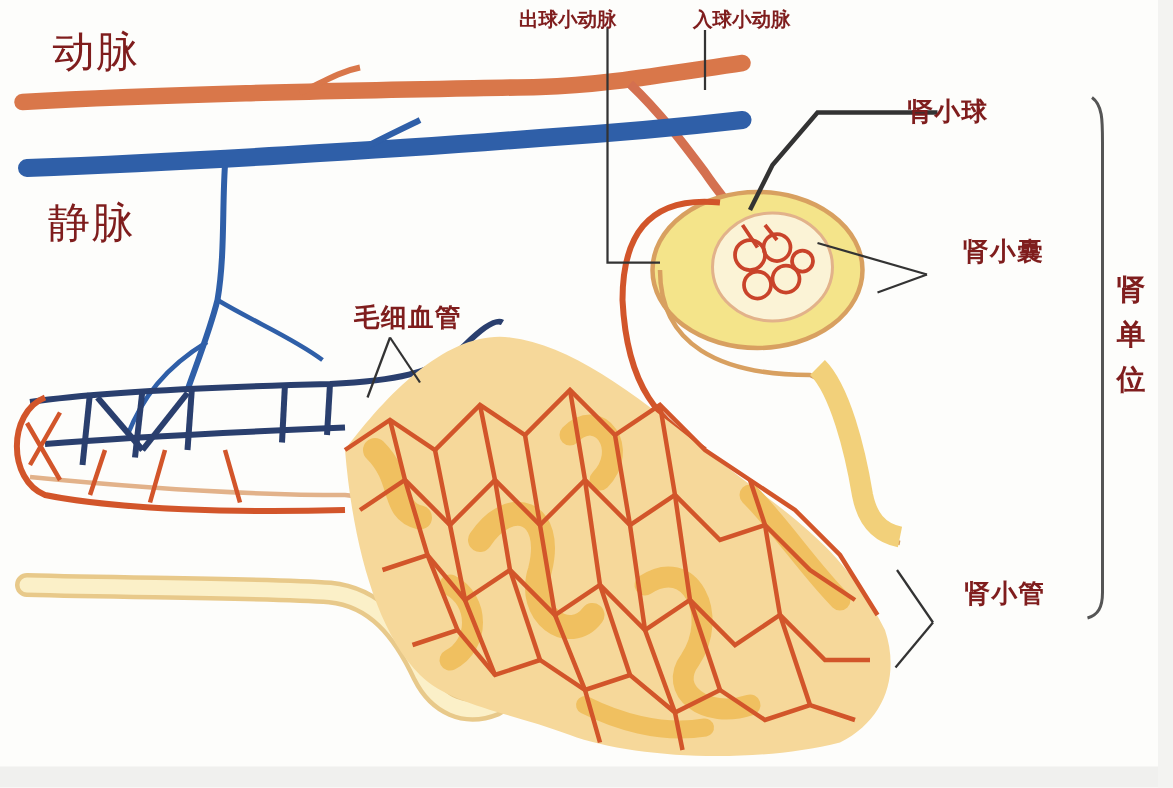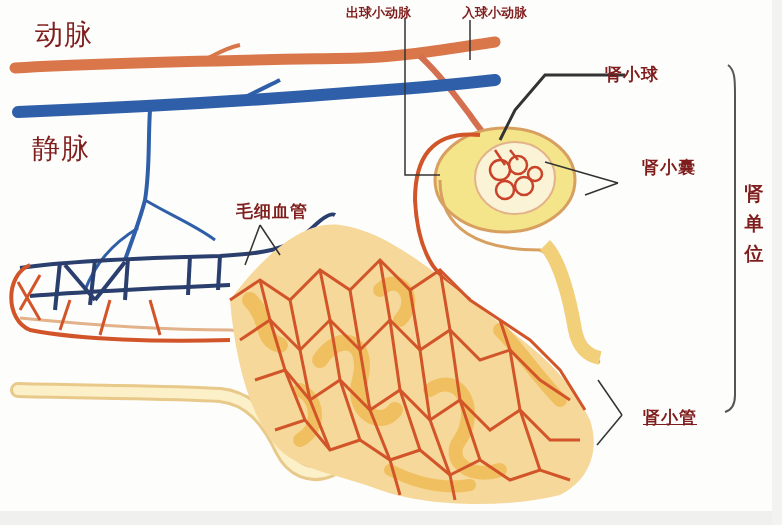--- a/index.html
+++ b/index.html
@@ -116,21 +116,21 @@
     <path d="M728 65 C735 70 735 80 735 95 L735 395 C735 405 732 410 725 412" stroke="#555555" stroke-width="2" fill="none"></path>
   </svg>
 
   <div class="label lbl-big" style="left:35px; top:16px;">动脉</div>
   <div class="label lbl-big" style="left:32px; top:130px;">静脉</div>
   <div class="label lbl-mid" style="left:205px; top:200px;margin-left:31px;">毛细血管</div>
   <div class="label lbl-small" style="left:346px; top:4px;">出球小动脉</div>
   <div class="label lbl-small" style="left:462px; top:4px;text-align:right;">入球小动脉</div>
   <div class="label lbl-mid" style="left:605px; top:63px;">肾小球</div>
   <div class="label lbl-mid" style="left:642px; top:156px;">肾小囊</div>
-  <div class="label lbl-mid" style="left:643px; top:406px;text-decoration:underline;">肾小管</div>
+  <div class="label lbl-mid" style="left:643px; top:384px;">肾小管</div>
 
   <div class="label lbl-vert" style="left:743px; top:178px;">
     <div>肾</div>
     <div>单</div>
     <div>位</div>
   </div>
 
   <div class="bottom-strip"></div>
   <div class="right-strip"></div>
 </div>

